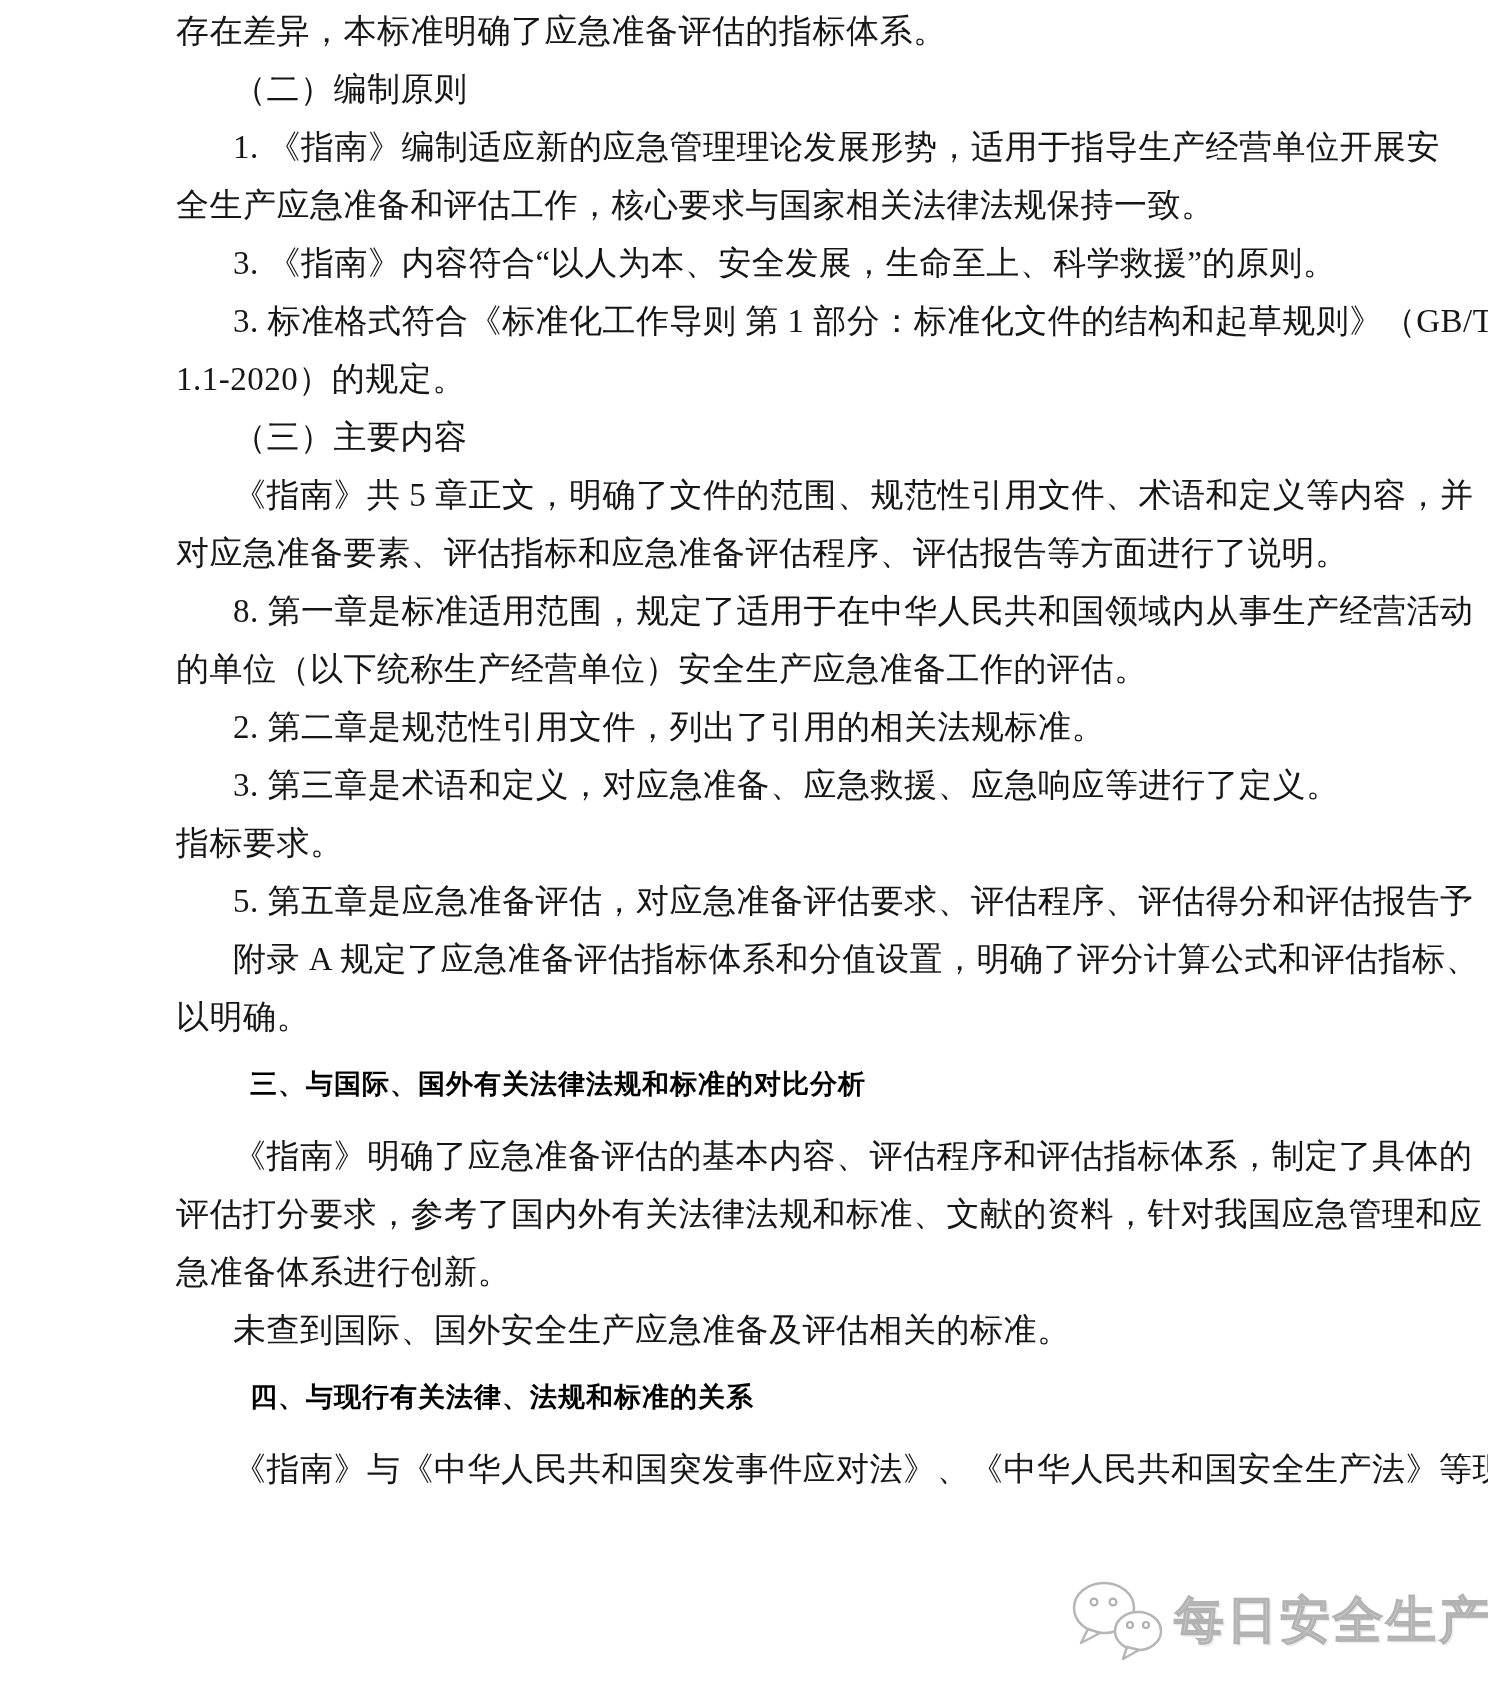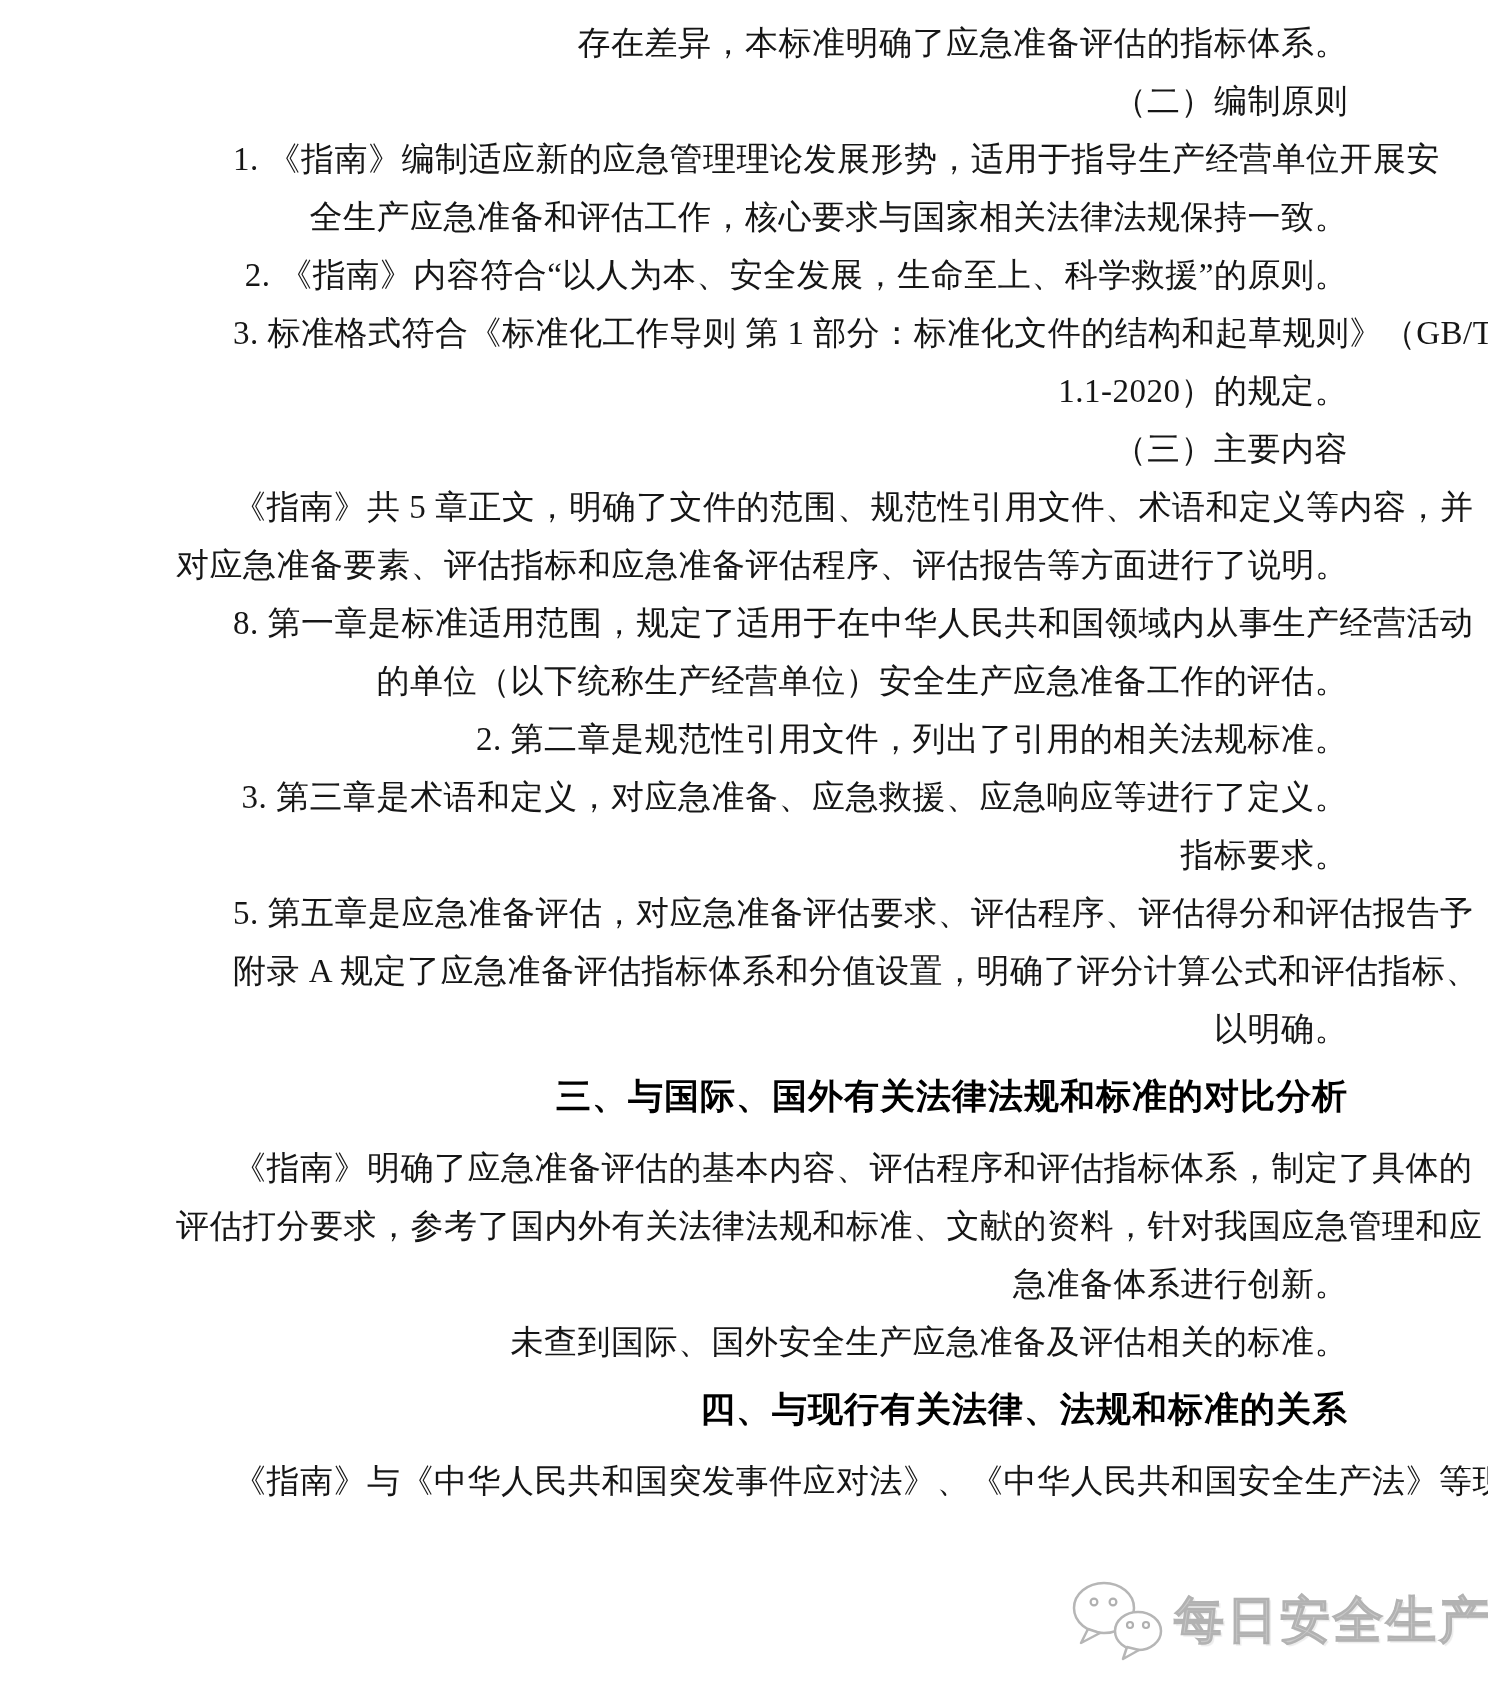--- a/index.html
+++ b/index.html
@@ -11,37 +11,36 @@
     width: 1488px;
     height: 1685px;
     position: relative;
     overflow: hidden;
     font-family: "Liberation Serif", "DejaVu Serif", serif;
     color: #161616;
   }
   .doc {
     position: relative;
     z-index: 1;
-    padding: 14px 140px 0 176px;
-    text-align: right;
+    padding: 2px 140px 0 176px;
   }
   .line {
     font-size: 33px;
     line-height: 58px;
     height: 58px;
     white-space: nowrap;
     letter-spacing: 0.5px;
   }
   .line.indent {
     padding-left: 57px;
   }
   .line.heading {
     font-family: "DejaVu Sans", "Liberation Sans", sans-serif;
     font-weight: 700;
-    font-size: 35px;
+    font-size: 27px;
     line-height: 58px;
     height: 58px;
     padding-left: 74px;
     margin: 9px 0 14px 0;
     color: #000000;
     letter-spacing: 1px;
   }
   .watermark {
     position: absolute;
     left: 1068px;
@@ -67,21 +66,21 @@
 </style>
 </head>
 <body>
 
 <div class="doc">
   <div>
       <div class="line body">存在差异，本标准明确了应急准备评估的指标体系。</div>
       <div class="line indent">（二）编制原则</div>
       <div class="line indent">1.  《指南》编制适应新的应急管理理论发展形势，适用于指导生产经营单位开展安</div>
       <div class="line body">全生产应急准备和评估工作，核心要求与国家相关法律法规保持一致。</div>
-      <div class="line indent">2.  《指南》内容符合“以人为本、安全发展，生命至上、科学救援”的原则。</div>
+      <div class="line indent">3.  《指南》内容符合“以人为本、安全发展，生命至上、科学救援”的原则。</div>
       <div class="line indent">3. 标准格式符合《标准化工作导则 第 1 部分：标准化文件的结构和起草规则》（GB/T</div>
       <div class="line body">1.1-2020）的规定。</div>
       <div class="line indent">（三）主要内容</div>
       <div class="line indent">《指南》共 5 章正文，明确了文件的范围、规范性引用文件、术语和定义等内容，并</div>
       <div class="line body">对应急准备要素、评估指标和应急准备评估程序、评估报告等方面进行了说明。</div>
       <div class="line indent">8. 第一章是标准适用范围，规定了适用于在中华人民共和国领域内从事生产经营活动</div>
       <div class="line body">的单位（以下统称生产经营单位）安全生产应急准备工作的评估。</div>
       <div class="line indent">2. 第二章是规范性引用文件，列出了引用的相关法规标准。</div>
       <div class="line indent">3. 第三章是术语和定义，对应急准备、应急救援、应急响应等进行了定义。</div>
       <div class="line body">指标要求。</div>

